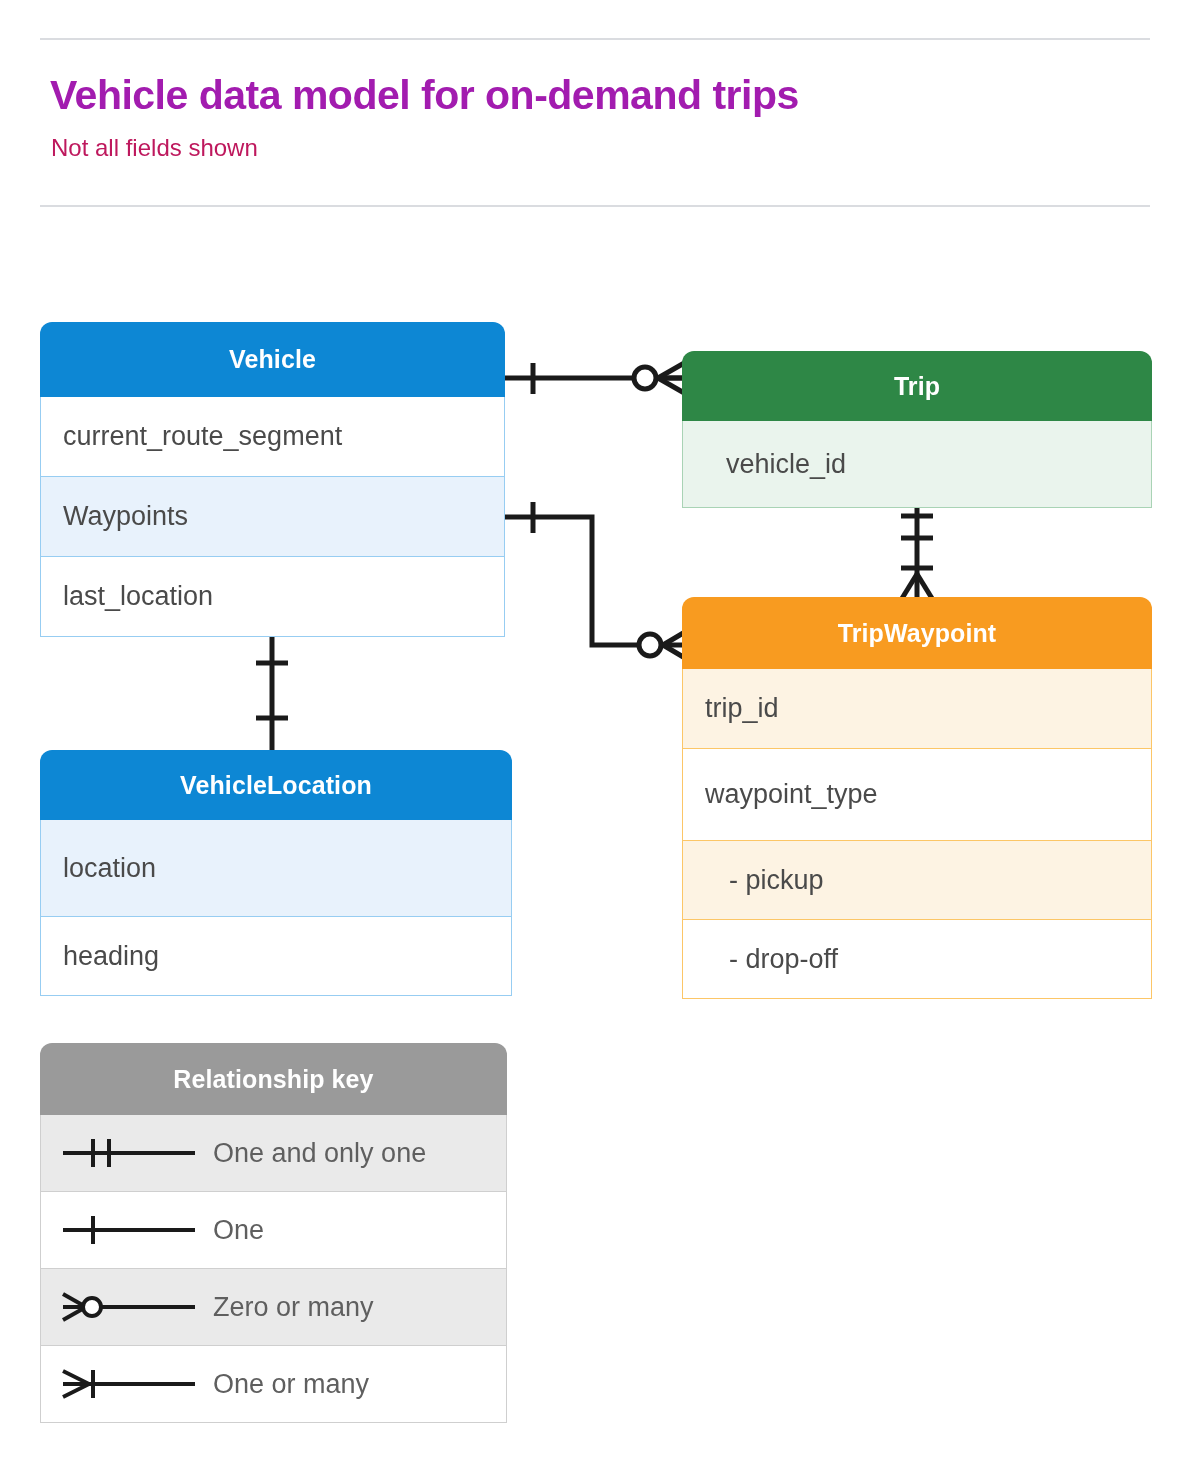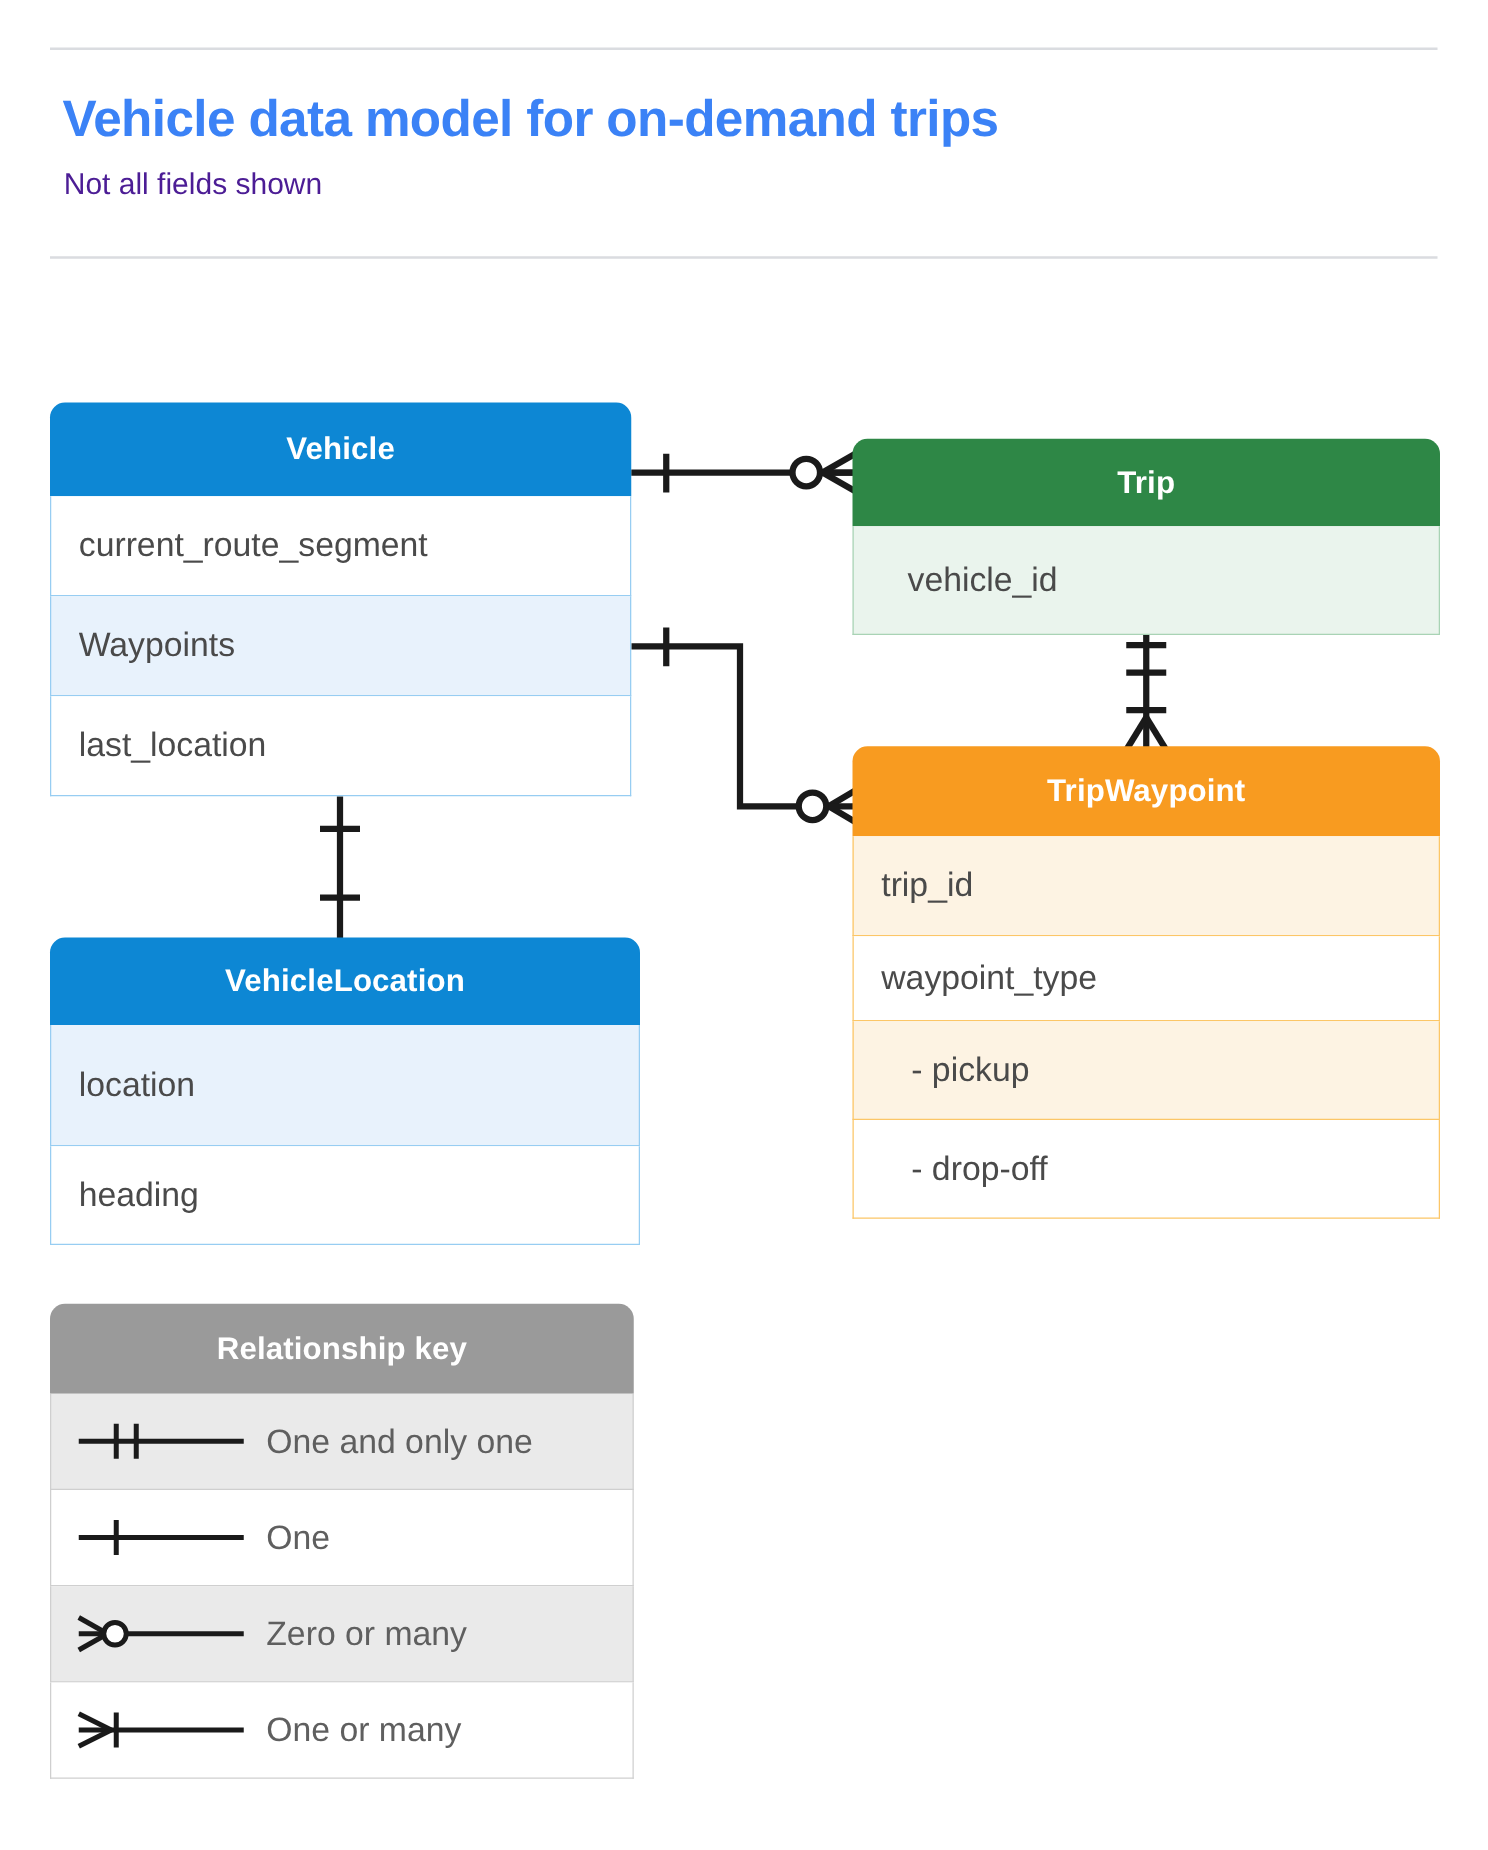--- a/index.html
+++ b/index.html
@@ -31,30 +31,30 @@
     width: 1110px;
     height: 2px;
     background: #dadce0;
   }
   #page-title {
     position: absolute;
     left: 50px;
     top: 72px;
     font-size: 41px;
     font-weight: bold;
-    color: #3b82f6;
+    color: #a21caf;
     letter-spacing: -0.5px;
     white-space: nowrap;
   }
   #page-subtitle {
     position: absolute;
     left: 51px;
     top: 134px;
     font-size: 24px;
-    color: #4c1d95;
+    color: #be185d;
     white-space: nowrap;
   }
 
   
   .entity {
     position: absolute;
     box-sizing: border-box;
   }
   .entity-header {
     box-sizing: border-box;
@@ -213,21 +213,21 @@
 </div>
 
 <div class="entity orange" style="left:682px; top:597px; width:470px;">
   <div class="entity-header" style="height:72px;">
     <span>TripWaypoint</span>
   </div>
   <div class="entity-rows">
     <div class="entity-row alt" style="height:80px;">
       <span>trip_id</span>
     </div>
-    <div class="entity-row" style="height:68px;">
+    <div class="entity-row" style="height:92px;">
       <span>waypoint_type</span>
     </div>
     <div class="entity-row alt indent" style="height:79px;">
       <span>-  pickup</span>
     </div>
     <div class="entity-row indent" style="height:79px;">
       <span>-  drop-off</span>
     </div>
   </div>
 </div>

